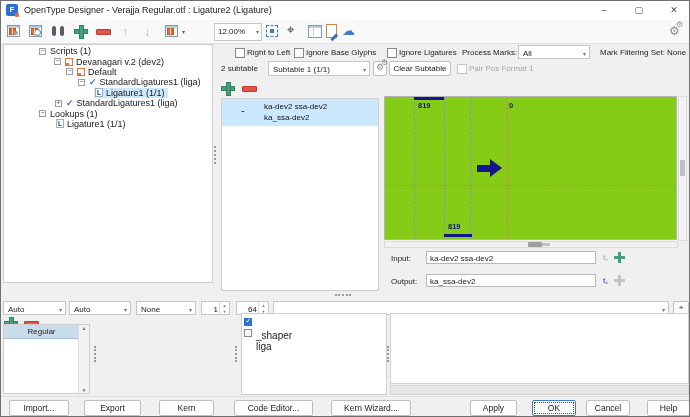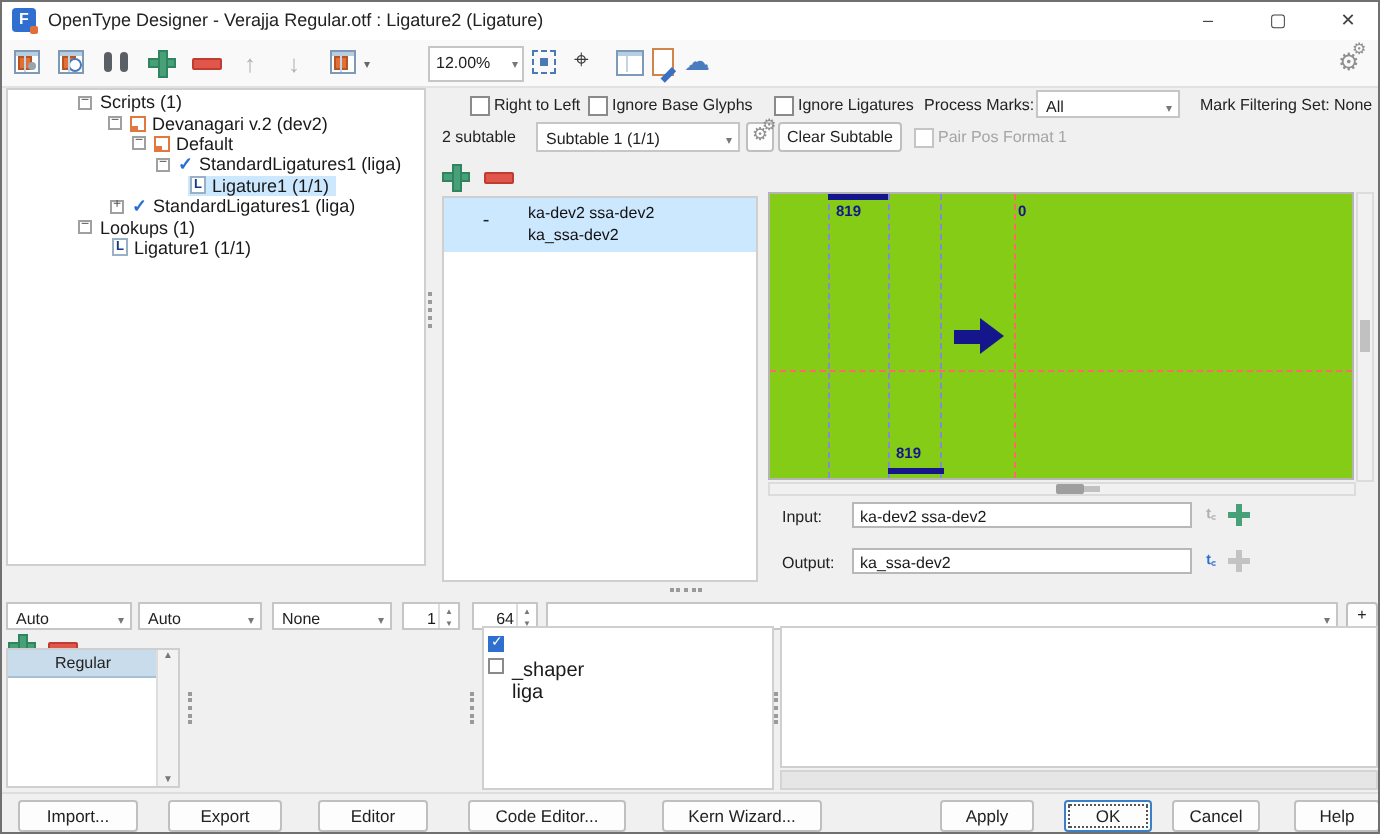--- a/index.html
+++ b/index.html
@@ -382,21 +382,21 @@
     </div>
   </div>
   <div class="handle-v" style="left:386px;top:345px;height:16px;"></div>
 
   <div id="right-panel" class="abs panel"></div>
   <div id="right-gray" class="abs"></div>
 
   <div id="btnbar" class="abs">
     <div class="bbtn" style="left:8px;width:60px;">Import...</div>
     <div class="bbtn" style="left:83px;width:57px;">Export</div>
-    <div class="bbtn" style="left:158px;width:55px;">Editor</div>
+    <div class="bbtn" style="left:158px;width:55px;">Kern</div>
     <div class="bbtn" style="left:233px;width:79px;">Code Editor...</div>
     <div class="bbtn" style="left:330px;width:80px;">Kern Wizard...</div>
     <div class="bbtn" style="left:469px;width:47px;">Apply</div>
     <div class="bbtn focus" style="left:531px;width:44px;">OK</div>
     <div class="bbtn" style="left:585px;width:44px;">Cancel</div>
     <div class="bbtn" style="left:646px;width:43px;">Help</div>
   </div>
 
 </div>
 

